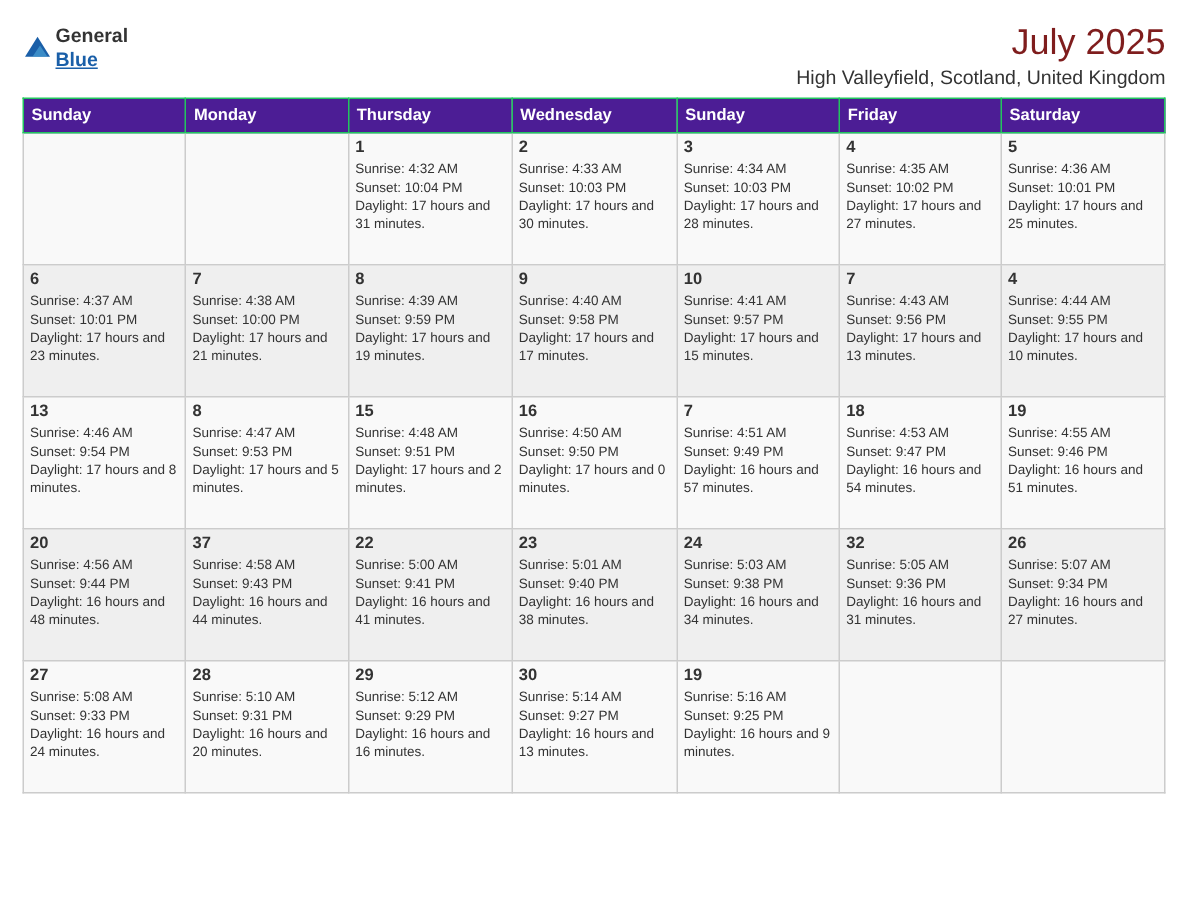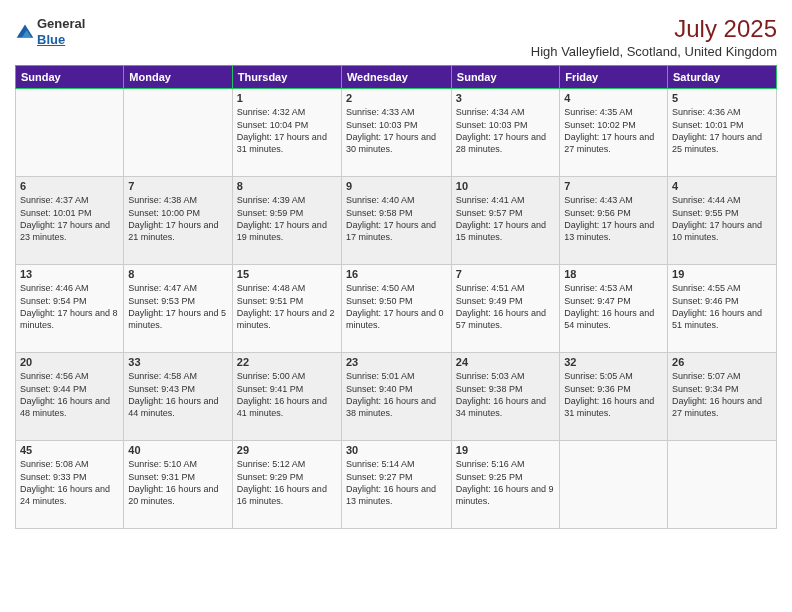--- a/index.html
+++ b/index.html
@@ -151,30 +151,30 @@
           <td><span class="day-number">13</span><span class="day-info">Sunrise: 4:46 AM<br>Sunset: 9:54 PM<br>Daylight: 17 hours and 8 minutes.</span></td>
           <td><span class="day-number">8</span><span class="day-info">Sunrise: 4:47 AM<br>Sunset: 9:53 PM<br>Daylight: 17 hours and 5 minutes.</span></td>
           <td><span class="day-number">15</span><span class="day-info">Sunrise: 4:48 AM<br>Sunset: 9:51 PM<br>Daylight: 17 hours and 2 minutes.</span></td>
           <td><span class="day-number">16</span><span class="day-info">Sunrise: 4:50 AM<br>Sunset: 9:50 PM<br>Daylight: 17 hours and 0 minutes.</span></td>
           <td><span class="day-number">7</span><span class="day-info">Sunrise: 4:51 AM<br>Sunset: 9:49 PM<br>Daylight: 16 hours and 57 minutes.</span></td>
           <td><span class="day-number">18</span><span class="day-info">Sunrise: 4:53 AM<br>Sunset: 9:47 PM<br>Daylight: 16 hours and 54 minutes.</span></td>
           <td><span class="day-number">19</span><span class="day-info">Sunrise: 4:55 AM<br>Sunset: 9:46 PM<br>Daylight: 16 hours and 51 minutes.</span></td>
         </tr>
         <tr>
           <td><span class="day-number">20</span><span class="day-info">Sunrise: 4:56 AM<br>Sunset: 9:44 PM<br>Daylight: 16 hours and 48 minutes.</span></td>
-          <td><span class="day-number">33</span><span class="day-info">Sunrise: 4:58 AM<br>Sunset: 9:43 PM<br>Daylight: 16 hours and 44 minutes.</span></td>
+          <td><span class="day-number">37</span><span class="day-info">Sunrise: 4:58 AM<br>Sunset: 9:43 PM<br>Daylight: 16 hours and 44 minutes.</span></td>
           <td><span class="day-number">22</span><span class="day-info">Sunrise: 5:00 AM<br>Sunset: 9:41 PM<br>Daylight: 16 hours and 41 minutes.</span></td>
           <td><span class="day-number">23</span><span class="day-info">Sunrise: 5:01 AM<br>Sunset: 9:40 PM<br>Daylight: 16 hours and 38 minutes.</span></td>
           <td><span class="day-number">24</span><span class="day-info">Sunrise: 5:03 AM<br>Sunset: 9:38 PM<br>Daylight: 16 hours and 34 minutes.</span></td>
           <td><span class="day-number">32</span><span class="day-info">Sunrise: 5:05 AM<br>Sunset: 9:36 PM<br>Daylight: 16 hours and 31 minutes.</span></td>
           <td><span class="day-number">26</span><span class="day-info">Sunrise: 5:07 AM<br>Sunset: 9:34 PM<br>Daylight: 16 hours and 27 minutes.</span></td>
         </tr>
         <tr>
-          <td><span class="day-number">45</span><span class="day-info">Sunrise: 5:08 AM<br>Sunset: 9:33 PM<br>Daylight: 16 hours and 24 minutes.</span></td>
-          <td><span class="day-number">40</span><span class="day-info">Sunrise: 5:10 AM<br>Sunset: 9:31 PM<br>Daylight: 16 hours and 20 minutes.</span></td>
+          <td><span class="day-number">27</span><span class="day-info">Sunrise: 5:08 AM<br>Sunset: 9:33 PM<br>Daylight: 16 hours and 24 minutes.</span></td>
+          <td><span class="day-number">28</span><span class="day-info">Sunrise: 5:10 AM<br>Sunset: 9:31 PM<br>Daylight: 16 hours and 20 minutes.</span></td>
           <td><span class="day-number">29</span><span class="day-info">Sunrise: 5:12 AM<br>Sunset: 9:29 PM<br>Daylight: 16 hours and 16 minutes.</span></td>
           <td><span class="day-number">30</span><span class="day-info">Sunrise: 5:14 AM<br>Sunset: 9:27 PM<br>Daylight: 16 hours and 13 minutes.</span></td>
           <td><span class="day-number">19</span><span class="day-info">Sunrise: 5:16 AM<br>Sunset: 9:25 PM<br>Daylight: 16 hours and 9 minutes.</span></td>
           <td class="empty-cell"></td>
           <td class="empty-cell"></td>
         </tr>
       </tbody>
   </table>
 </div>
 

